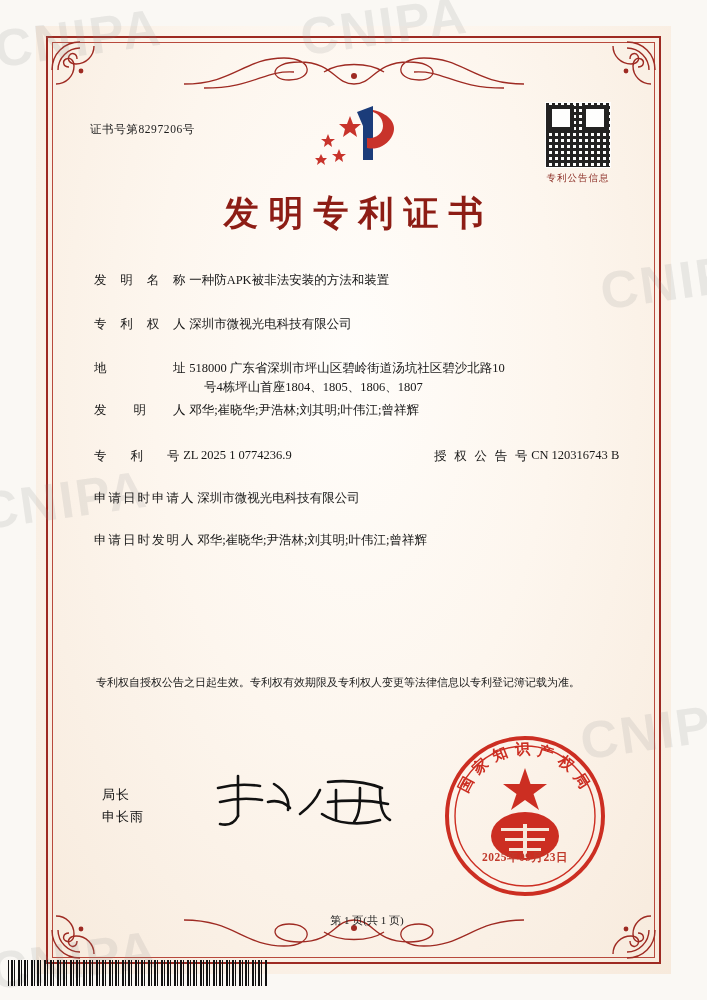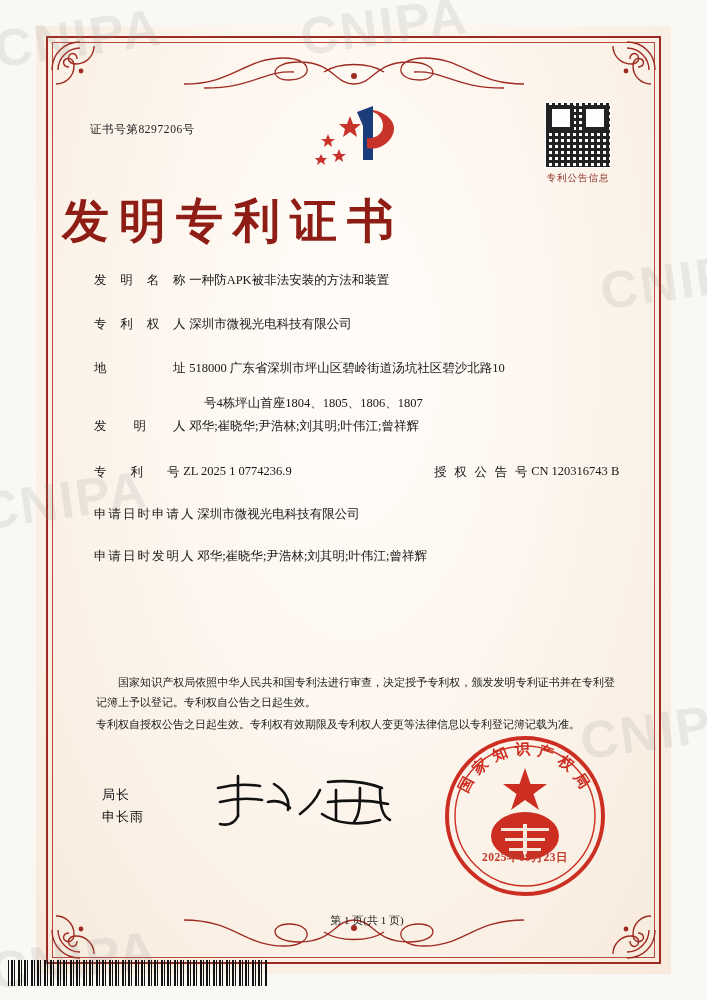--- a/index.html
+++ b/index.html
@@ -128,22 +128,22 @@
   .qr::after { right: 2px; top: 2px; }
   .qr-label {
     margin-top: 4px;
     font-size: 9.5px;
     color: #8a2a22;
     letter-spacing: 1px;
   }
   .title {
     position: absolute;
     left: 0; right: 0; top: 148px;
-    text-align: left;
-    font-size: 47px;
+    text-align: center;
+    font-size: 35px;
     font-weight: bold;
     color: #8d1d15;
     letter-spacing: 10px;
     text-indent: 10px;
     font-family: "DejaVu Serif", serif;
   }
 
   .fields {
     position: absolute;
     left: 42px; right: 34px; top: 230px;
@@ -162,21 +162,21 @@
   .val { display: inline-block; vertical-align: top; }
   .row2col .lbl { width: 86px; }
   .col-right {
     position: absolute;
     left: 340px; top: 0;
   }
   .col-right .lbl { width: 94px; }
   .addr-cont {
     display: block;
     margin-left: 110px;
-    margin-top: 18px;
+    margin-top: 2px;
   }
 
   .statement {
     position: absolute;
     left: 44px; right: 40px; top: 630px;
     font-size: 11px;
     line-height: 20px;
     color: #1b1b1b;
     text-align: justify;
   }
@@ -376,21 +376,20 @@
       </div>
 
       <div class="row" style="margin-top:22px;">
         <span class="lbl" style="width:100px;">申请日时发明人</span>
         <span class="val">邓华;崔晓华;尹浩林;刘其明;叶伟江;曾祥辉</span>
       </div>
 
     </div>
 
     <div class="statement">
-      <p>国家知识产权局依照中华人民共和国专利法进行审查，决定授予专利权，颁发发明专利证书并在专利登记簿上予以登记。专利权自公告之日起生效。</p>
       <p class="p2">专利权自授权公告之日起生效。专利权有效期限及专利权人变更等法律信息以专利登记簿记载为准。</p>
     </div>
 
     <div class="director">
       <div>局长</div>
       <div>申长雨</div>
     </div>
 
     <div class="signature">
       <svg viewBox="0 0 210 64">

